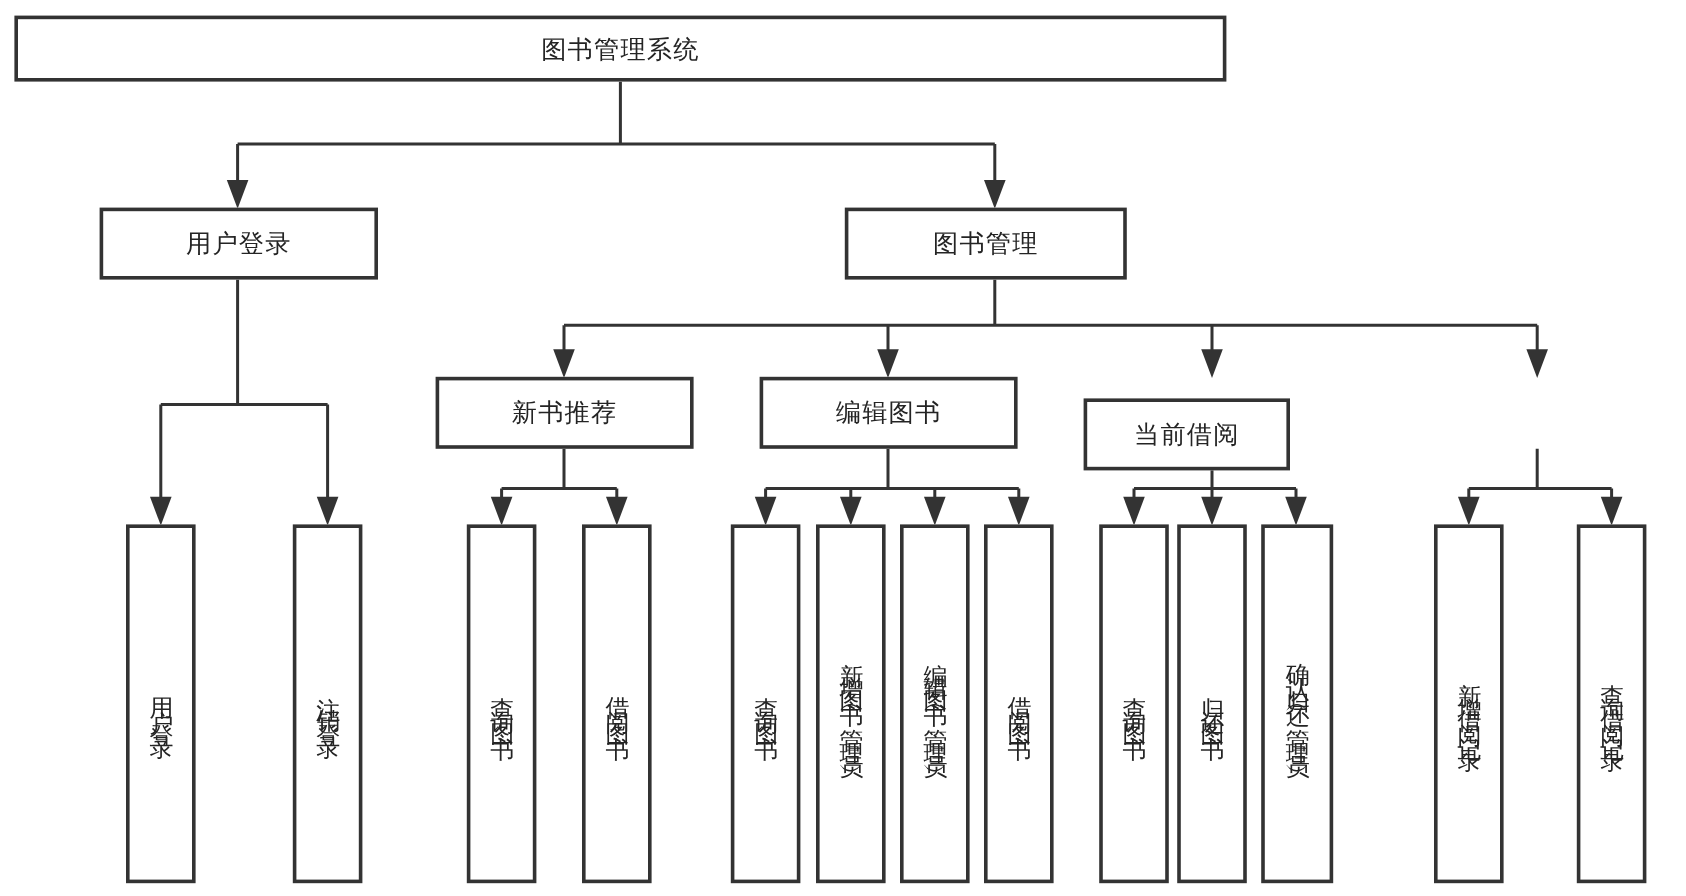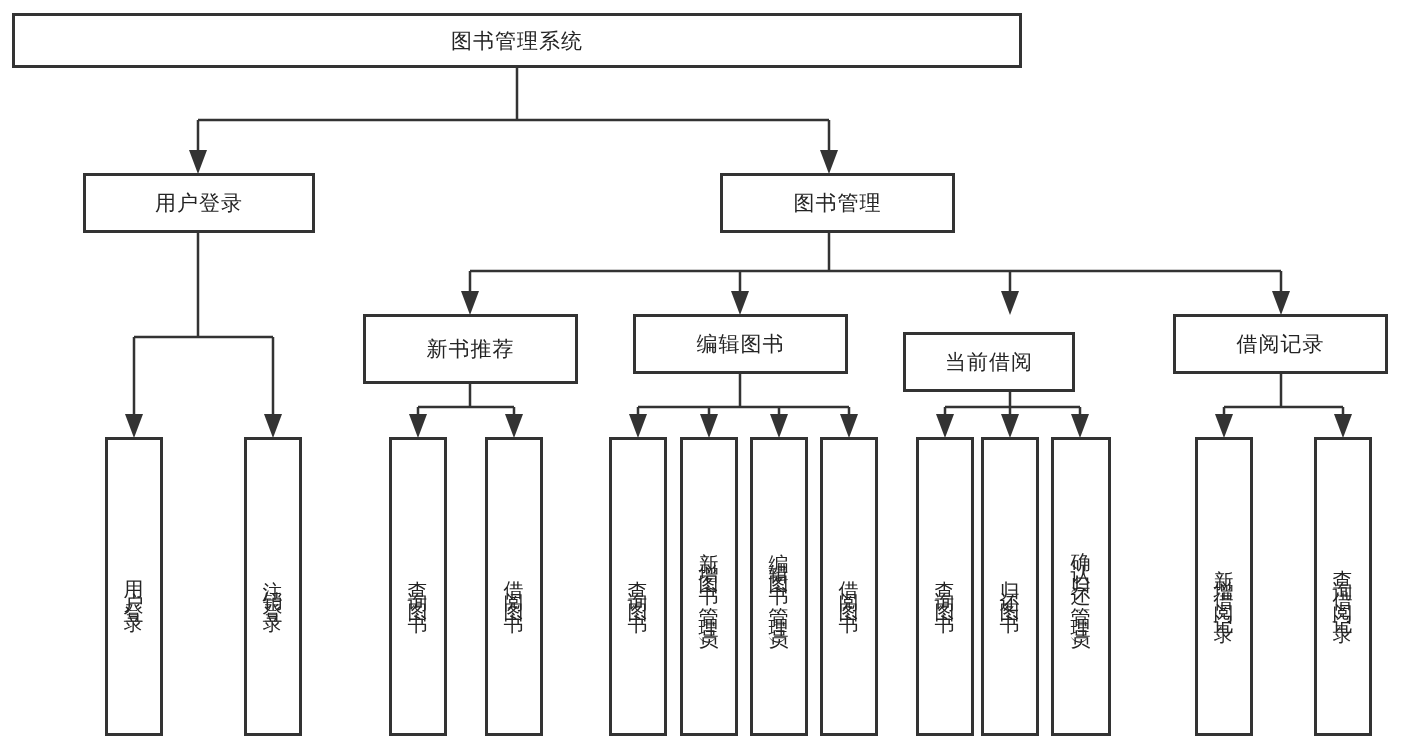--- a/index.html
+++ b/index.html
@@ -109,35 +109,32 @@
     </g>
   </svg>
 
   <div class="box hbox root" style="left:12px;top:13px;width:1010px;height:55px">
     <span class="lbl">图书管理系统</span>
   </div>
 
   <div class="box hbox" style="left:83px;top:173px;width:232px;height:60px">
     <span class="lbl">用户登录</span>
   </div>
-  <div class="box hbox" style="left:720px;top:173px;width:235px;height:60px">
+  <div class="box hbox" style="left:704px;top:173px;width:235px;height:60px">
     <span class="lbl">图书管理</span>
   </div>
 
-  <div class="box hbox" style="left:363px;top:314px;width:215px;height:70px">
+  <div class="box hbox" style="left:363px;top:314px;width:215px;height:60px">
     <span class="lbl">新书推荐</span>
   </div>
   <div class="box hbox" style="left:633px;top:314px;width:215px;height:60px">
     <span class="lbl">编辑图书</span>
   </div>
   <div class="box hbox" style="left:903px;top:332px;width:172px;height:60px">
     <span class="lbl">当前借阅</span>
-  </div>
-  <div class="box hbox" style="left:1173px;top:314px;width:215px;height:60px">
-    <span class="lbl">借阅记录</span>
   </div>
 
   <div class="box vbox" style="left:105px;top:437px;width:58px;height:299px">
     <span class="lbl">用户登录</span>
   </div>
   <div class="box vbox" style="left:244px;top:437px;width:58px;height:299px">
     <span class="lbl">注销登录</span>
   </div>
 
   <div class="box vbox" style="left:389px;top:437px;width:58px;height:299px">

